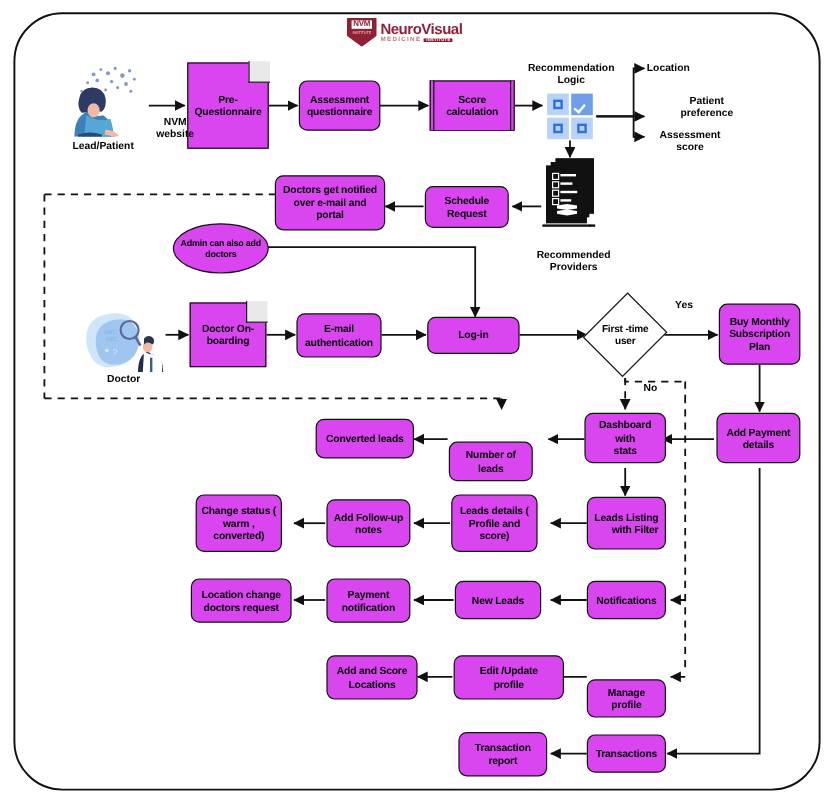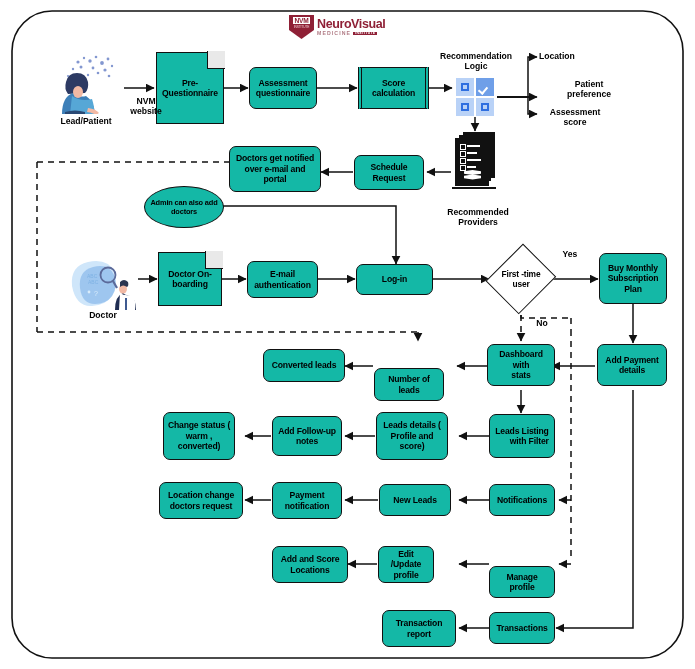--- a/index.html
+++ b/index.html
@@ -4,21 +4,21 @@
 <style>
   html,body{margin:0;padding:0;background:#ffffff;}
   body{width:695px;height:669px;position:relative;overflow:hidden;
        font-family:"Liberation Sans",sans-serif;color:#000;}
   #canvas{position:absolute;left:0;top:0;width:695px;height:669px;}
   svg#wires{position:absolute;left:0;top:0;width:695px;height:669px;pointer-events:none;}
 
   
   .node{position:absolute;box-sizing:border-box;display:flex;align-items:center;
         justify-content:center;text-align:center;border:1.6px solid #111;
-        background:#14b8a6;font-size:8.6px;font-weight:bold;line-height:1.22;
+        background:#d946ef;font-size:8.6px;font-weight:bold;line-height:1.22;
         letter-spacing:-0.15px;padding:1px 3px;}
   .rrect{border-radius:7px;}
   .doc{border-radius:0;}
   .doc .fold{position:absolute;right:-1.6px;top:-1.6px;width:17px;height:17px;
        background:#e9e9e9;border-left:1.6px solid #111;border-bottom:1.6px solid #111;}
   .proc{border-left:4.6px double #111;border-right:4.6px double #111;}
   .ellipse{border-radius:50%;}
   .diamond{border:none;background:transparent;}
   .diamond .dshape{position:absolute;left:50%;top:50%;width:70.7%;height:70.7%;
        transform:translate(-50%,-50%) rotate(45deg);border:1.6px solid #111;background:#fff;}
@@ -387,21 +387,21 @@
 
   <div class="node rrect" style="left:159px;top:482px;width:84px;height:37px;">
     <span style="white-space:pre-line;">Location change
 doctors request</span>
   </div>
 
   <div class="node rrect" style="left:489px;top:566px;width:66px;height:32px;">
     <span>Manage profile</span>
   </div>
 
-  <div class="node rrect" style="left:378px;top:546px;width:56px;height:37px;">
+  <div class="node rrect" style="left:378px;top:546px;width:92px;height:37px;">
     <span style="white-space:pre-line;">Edit /Update
 profile</span>
   </div>
 
   <div class="node rrect" style="left:272px;top:546px;width:76px;height:37px;">
     <span style="white-space:pre-line;">Add and Score
 Locations</span>
   </div>
 
   <div class="node rrect" style="left:489px;top:612px;width:66px;height:32px;">

